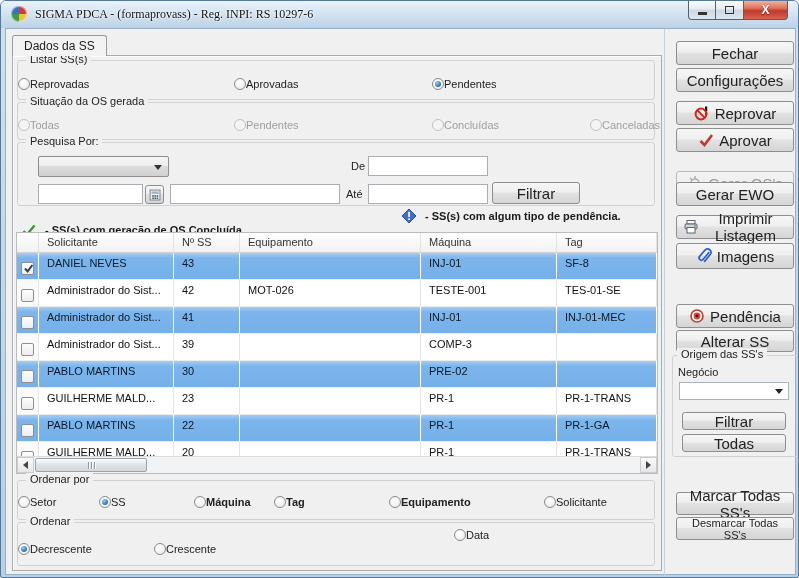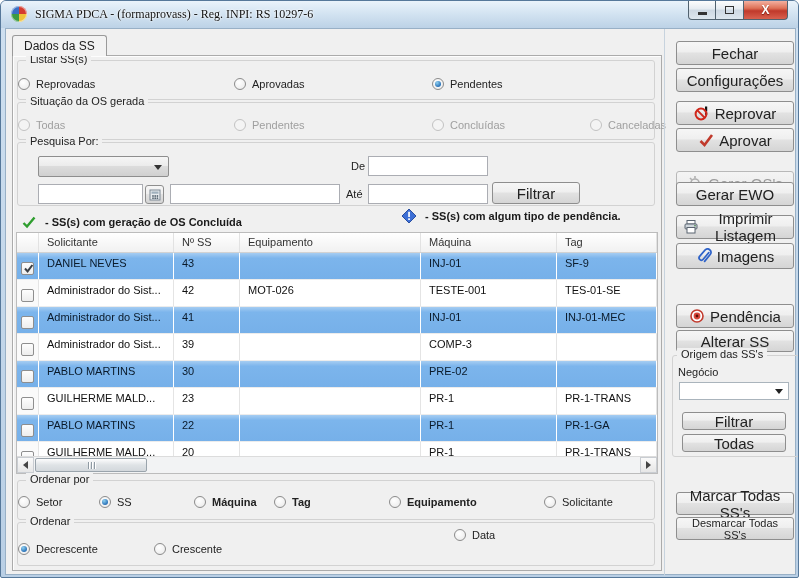--- a/index.html
+++ b/index.html
@@ -31,21 +31,21 @@
   .tab{position:absolute;left:6px;top:6px;height:21px;padding:0 11px;background:#f3f3f3;
        border:1px solid #9a9a9a;border-bottom:none;border-radius:3px 3px 0 0;
        font-size:12px;color:#222;display:flex;align-items:center;z-index:2;}
   .tab-panel{position:absolute;left:6px;top:26px;width:650px;height:516px;background:#f0f0f0;
              border:1px solid #ababab;box-shadow:inset 1px 1px 0 #fdfdfd;}
   
   .grp{position:absolute;border:1px solid #d2d2d2;border-radius:3px;background:transparent;}
   .grp-legend{position:absolute;top:-8px;left:8px;padding:0 4px;background:#f0f0f0;
               font-size:11px;color:#222;white-space:nowrap;}
   
-  .radio-item{position:absolute;display:flex;align-items:center;gap:6px;cursor:default;}
+  .radio-item{position:absolute;display:flex;align-items:center;cursor:default;}
   .radio-circle{width:12px;height:12px;border-radius:50%;border:1px solid #8b8b8b;flex:0 0 auto;
                 background:radial-gradient(circle at 40% 35%,#fff,#e8e8e8);position:relative;}
   .radio-dot{position:absolute;left:2px;top:2px;width:6px;height:6px;border-radius:50%;
              background:radial-gradient(circle at 35% 30%,#8fd0f0,#2a72b8 70%);}
   .radio-label{font-size:11px;color:#222;white-space:nowrap;}
   .radio-item.bold .radio-label{font-weight:bold;}
   .radio-item.disabled .radio-circle{border-color:#c2c2c2;background:#f4f4f4;}
   .radio-item.disabled .radio-label{color:#9f9f9f;}
   #grp-listar .radio-item{top:17px;} 
   #grp-listar .radio-item:nth-child(1){left:19px;}
@@ -212,21 +212,21 @@
               <circle cx="8.4" cy="9.2" r=".9" fill="#5c6a76"></circle>
           </svg>
         </button>
         <div class="tfield" style="left:152px;top:41px;width:170px;height:20px;"><span></span></div>
         <div class="flabel" style="left:328px;top:45px;">Até</div>
         <div class="tfield" style="left:350px;top:41px;width:120px;height:20px;"><span></span></div>
         <button class="btn btn-filtrar">Filtrar</button>
       </div>
 
       <div class="legend-row">
-        <div class="legend-item" style="left:8px;top:8px;">
+        <div class="legend-item" style="left:8px;top:16px;">
           <svg width="16" height="16" viewBox="0 0 16 16">
             <path d="M2.5 9 L6 12.5 L13.5 3.5" fill="none" stroke="#2f9e2f" stroke-width="2.4"></path>
           </svg>
           <span class="txt">- SS(s) com geração de OS Concluída</span>
         </div>
         <div class="legend-item" style="left:388px;top:2px;">
           <svg width="16" height="16" viewBox="0 0 16 16">
             <polygon points="8,1 15,8 8,15 1,8" fill="#3d6fd6" stroke="#2a4fa0" stroke-width="1"></polygon>
             <rect x="7.2" y="3.8" width="1.7" height="5.2" fill="#fff"></rect>
             <rect x="7.2" y="10.3" width="1.7" height="1.7" fill="#fff"></rect>
@@ -250,21 +250,21 @@
                 <div class="chk">
                   <svg width="13" height="13" viewBox="0 0 13 13">
                     <path d="M3 6.5 L5.6 9.4 L10.4 3" fill="none" stroke="#3a3f45" stroke-width="2"></path>
                   </svg>
                 </div>
               </div>
               <div class="tcell c1">DANIEL NEVES</div>
               <div class="tcell c2">43</div>
               <div class="tcell c3"></div>
               <div class="tcell c4">INJ-01</div>
-              <div class="tcell c5">SF-9</div>
+              <div class="tcell c5">SF-8</div>
             </div>
             <div class="trow">
               <div class="tcell c0">
                 <div class="chk"></div>
               </div>
               <div class="tcell c1">Administrador do Sist...</div>
               <div class="tcell c2">42</div>
               <div class="tcell c3">MOT-026</div>
               <div class="tcell c4">TESTE-001</div>
               <div class="tcell c5">TES-01-SE</div>

